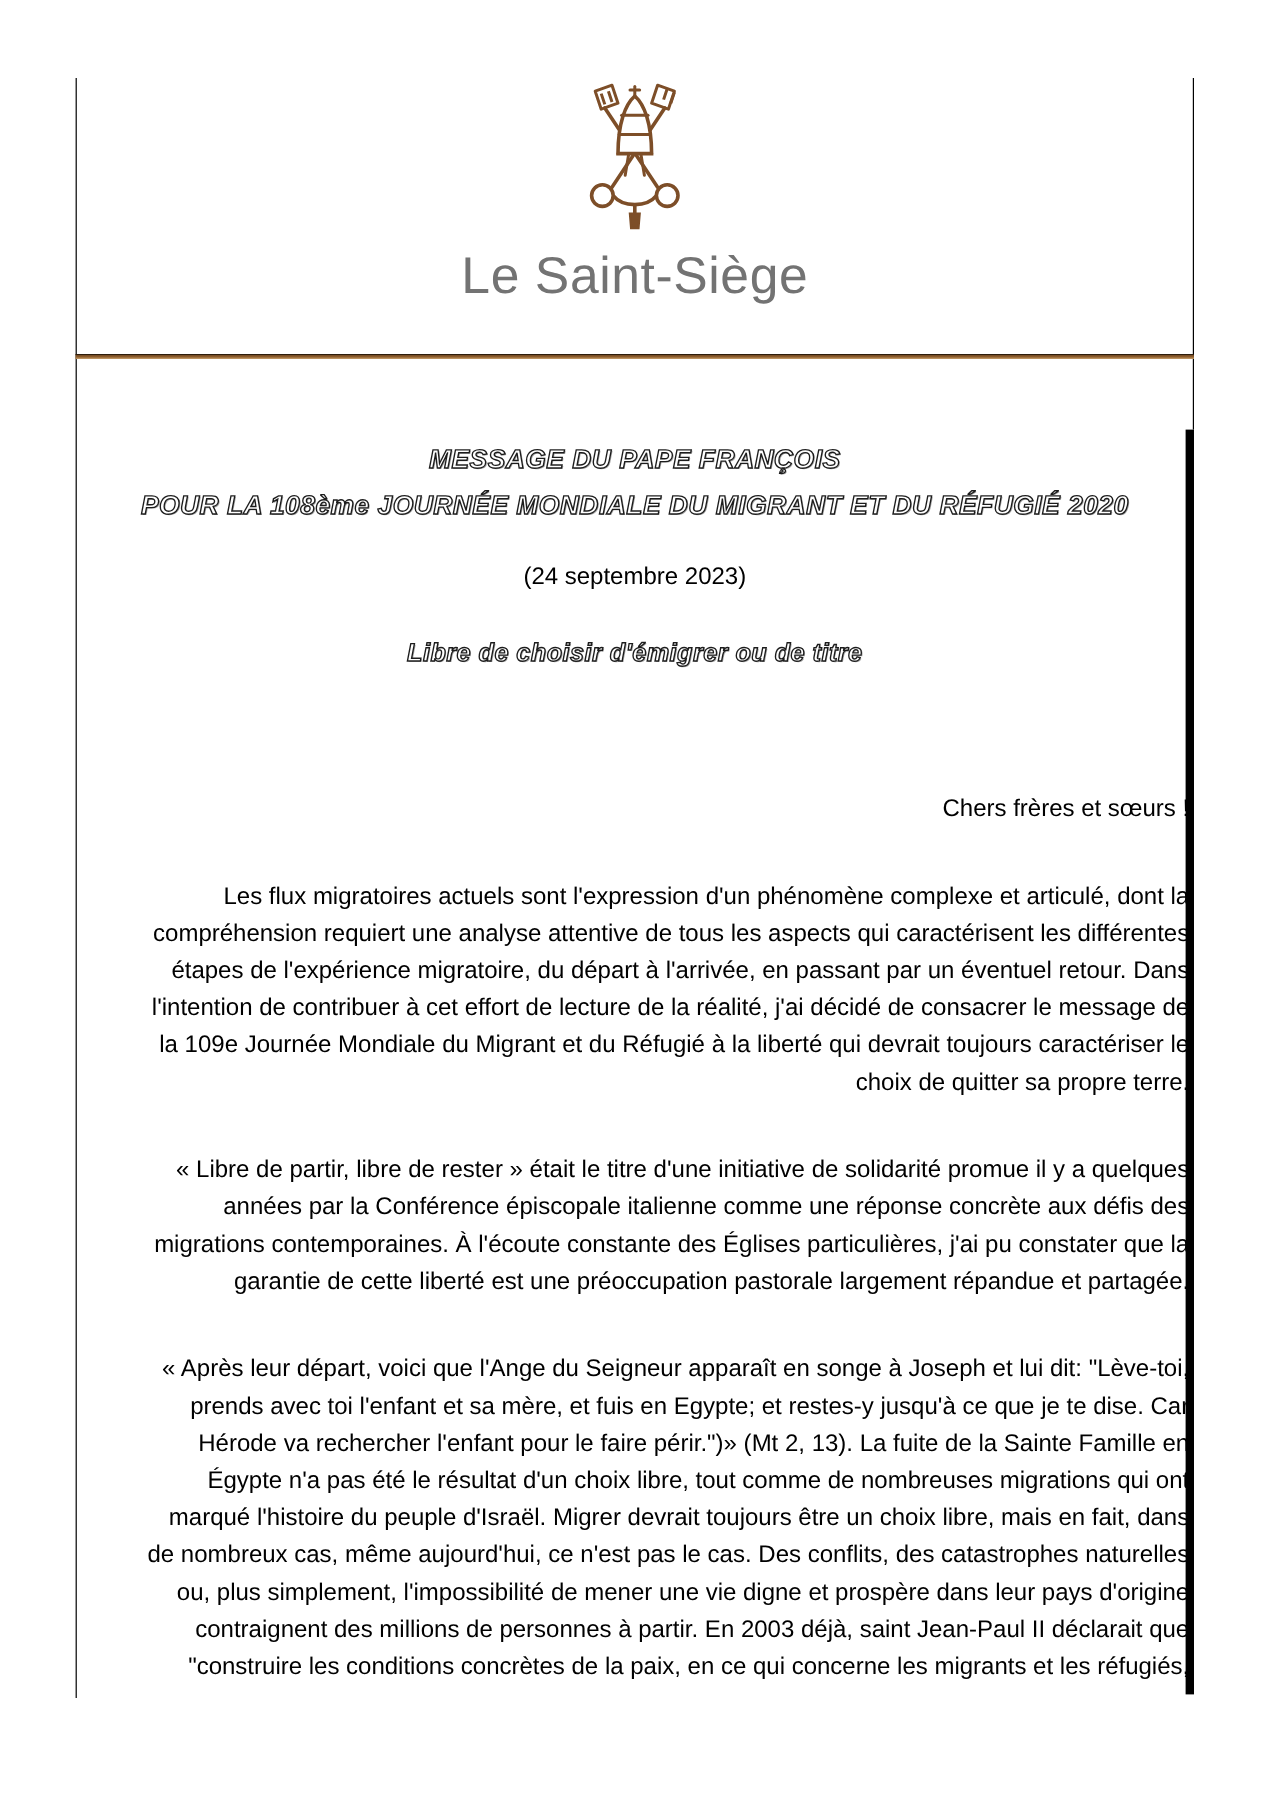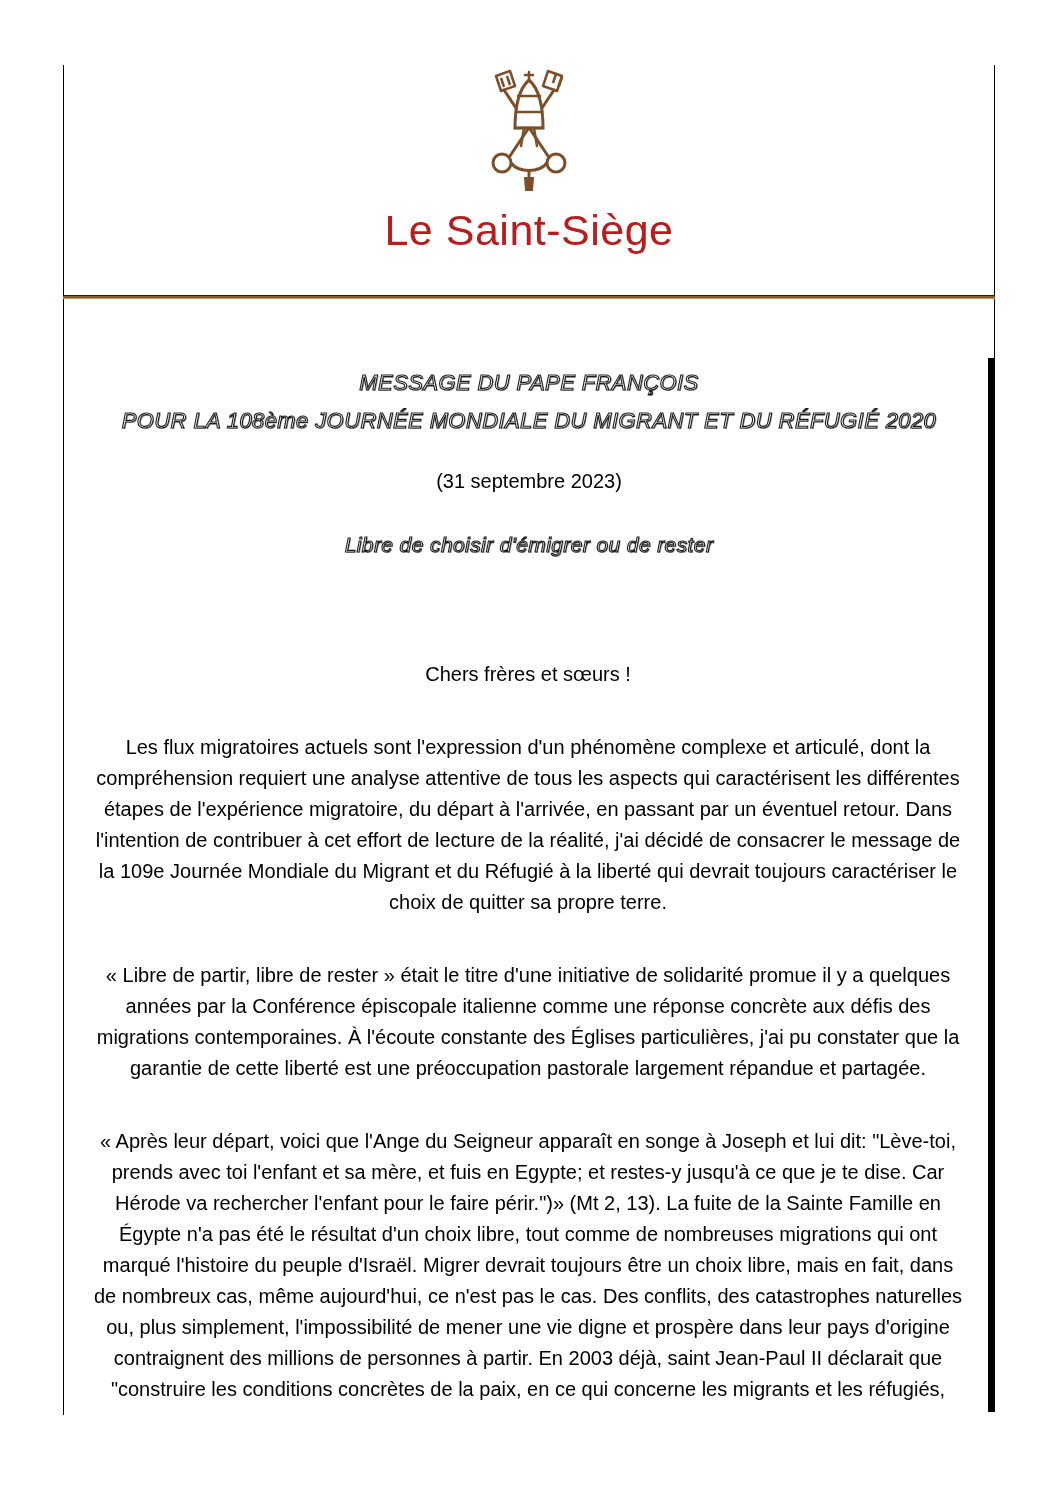--- a/index.html
+++ b/index.html
@@ -8,48 +8,48 @@
     font-family:"Liberation Sans","DejaVu Sans",sans-serif;color:#000;
     overflow:hidden;
   }
   .frame-left{position:absolute;left:63px;top:65px;width:1px;height:1350px;background:#000;}
   .frame-right-thin{position:absolute;left:994px;top:65px;width:1px;height:293px;background:#000;}
   .frame-scrollbar{position:absolute;left:988px;top:358px;width:7px;height:1054px;background:#000;}
   .header{position:absolute;left:64px;top:66px;width:930px;text-align:center;}
   .emblem{display:block;margin:0 auto;}
   .site-title{
     margin:10px 0 0 0;font-size:43px;font-weight:400;line-height:48px;
-    color:#b91c1c;letter-spacing:0.5px;
+    color:#737373;letter-spacing:0.5px;
   }
   .rule{
     position:absolute;left:63px;top:295px;width:932px;height:2px;
     background:#8a5a2b;border-top:1px solid #2e1d0c;border-bottom:1px solid #c09763;
   }
   .doc-title{
     position:absolute;left:64px;top:364px;width:930px;text-align:center;
     font-size:22px;line-height:38px;margin:0;
   }
   .outlined{
-    font-style:italic;font-weight:normal;color:#ffffff;
+    font-style:italic;font-weight:bold;color:#ffffff;
     -webkit-text-stroke:1.15px #1c1c1c;
     text-shadow:1px 1px 0 rgba(60,60,60,0.45);
     letter-spacing:0.4px;
   }
   .doc-date{
     position:absolute;left:64px;top:466px;width:930px;text-align:center;
     font-size:20px;line-height:30px;margin:0;
   }
   .doc-subtitle{
     position:absolute;left:64px;top:530px;width:930px;text-align:center;
     font-size:21px;line-height:30px;margin:0;
   }
   .body-text{position:absolute;left:65px;top:659px;width:926px;}
   .para{
     margin:0 0 42px 0;font-size:20px;line-height:31px;
-    white-space:pre-line;text-align:center;
+    white-space:pre-line;text-align:right;
   }
   .para .it{}
 </style>
 </head>
 <body>
 
 <div class="frame-left"></div>
 <div class="frame-right-thin"></div>
 <div class="frame-scrollbar"></div>
 
@@ -82,23 +82,23 @@
       <path d="M51 112 h8 l-1 12 h-6 z" fill="#7d4e28" stroke-width="2"></path>
     </g>
   </svg>
   <h1 class="site-title">Le Saint-Siège</h1>
 </div>
 
 <div class="rule"></div>
 
 <h2 class="doc-title outlined"><span>MESSAGE DU PAPE FRANÇOIS</span><br><span>POUR LA 108ème JOURNÉE MONDIALE DU MIGRANT ET DU RÉFUGIÉ 2020</span></h2>
 
-<p class="doc-date">(31 septembre 2023)</p>
+<p class="doc-date">(24 septembre 2023)</p>
 
-<h3 class="doc-subtitle outlined">Libre de choisir d'émigrer ou de rester</h3>
+<h3 class="doc-subtitle outlined">Libre de choisir d'émigrer ou de titre</h3>
 
 <div class="body-text">
   <p class="para">Chers frères et sœurs !</p>
   <p class="para">Les flux migratoires actuels sont l'expression d'un phénomène complexe et articulé, dont la
 compréhension requiert une analyse attentive de tous les aspects qui caractérisent les différentes
 étapes de l'expérience migratoire, du départ à l'arrivée, en passant par un éventuel retour. Dans
 l'intention de contribuer à cet effort de lecture de la réalité, j'ai décidé de consacrer le message de
 la 109e Journée Mondiale du Migrant et du Réfugié à la liberté qui devrait toujours caractériser le
 choix de quitter sa propre terre.</p>
   <p class="para">« Libre de partir, libre de rester » était le titre d'une initiative de solidarité promue il y a quelques

